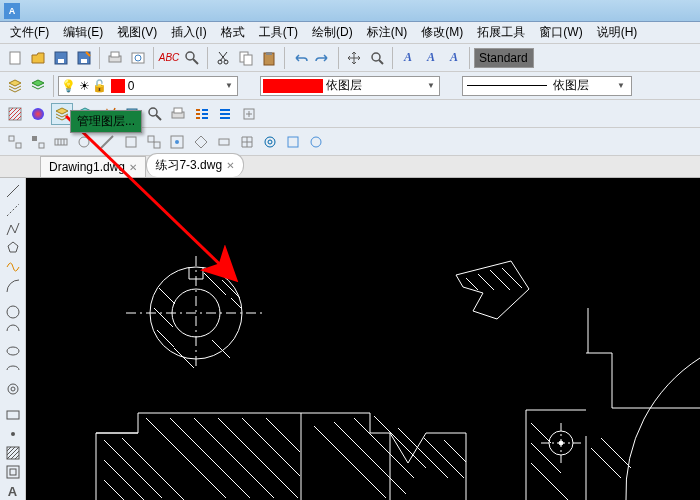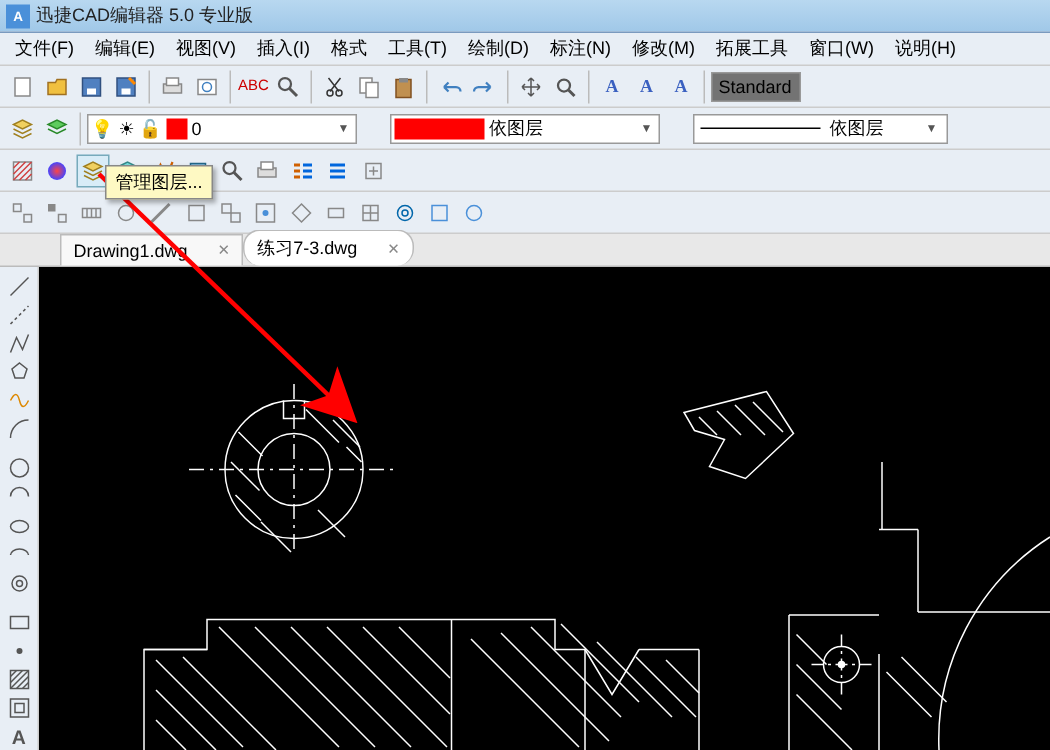--- a/index.html
+++ b/index.html
@@ -4,48 +4,47 @@
 <style>
 * { margin: 0; padding: 0; box-sizing: border-box; font-family: "Microsoft YaHei", SimSun, sans-serif; font-size: 12px; }
 body { background: #f0f0f0; width: 700px; height: 500px; overflow: hidden; position: relative; }
 .titlebar { background: linear-gradient(#b8d8f0, #a0c8e8); height: 22px; display: flex; align-items: center; padding: 0 4px; border-bottom: 1px solid #7a9abf; }
 .titlebar-icon { width: 16px; height: 16px; background: #4a90d9; margin-right: 4px; display: flex; align-items: center; justify-content: center; color: white; font-size: 9px; font-weight: bold; }
 .titlebar-text { color: #222; }
 .menubar { background: #e8eef5; height: 22px; display: flex; align-items: center; padding: 0 4px; gap: 2px; border-bottom: 1px solid #ccc; }
 .menu-item { padding: 2px 6px; cursor: pointer; }
 .toolbar { background: #e8eef5; height: 28px; display: flex; align-items: center; padding: 2px 4px; gap: 1px; border-bottom: 1px solid #ccc; }
 .toolbar .sep { width: 1px; height: 22px; background: #bbb; margin: 0 3px; }
-.tbtn { width: 22px; height: 22px; display: flex; align-items: center; justify-content: center; cursor: pointer; border: 1px solid transparent; }
+.tbtn { width: 22px; height: 22px; display: flex; align-items: center; justify-content: center; cursor: pointer; border: 1px solid transparent; font-style: italic; }
 .layer-combo { display: flex; align-items: center; background: white; border: 1px solid #999; height: 20px; padding: 0 2px; gap: 3px; }
 .color-swatch { width: 14px; height: 14px; }
 .dropdown-arrow { font-size: 8px; color: #555; padding: 0 2px; }
 .wide-combo { flex-grow: 0; min-width: 180px; }
 .lineweight-combo { min-width: 170px; display: flex; align-items: center; background: white; border: 1px solid #999; height: 20px; padding: 0 4px; gap: 6px; }
 .lw-line { height: 1px; background: #000; width: 80px; }
 .textstyle-combo { background: #737373; border: 1px solid #999; height: 20px; padding: 0 4px; display: flex; align-items: center; min-width: 60px; }
-.tooltip { position: absolute; background: #fef9c3; border: 1px solid #888; padding: 2px 6px; font-size: 12px; z-index: 100; box-shadow: 2px 2px 3px rgba(0,0,0,0.3); }
+.tooltip { position: absolute; background: #15803d; border: 1px solid #888; padding: 2px 6px; font-size: 12px; z-index: 100; box-shadow: 2px 2px 3px rgba(0,0,0,0.3); }
 .tabs { background: #e8e8e8; height: 22px; display: flex; align-items: flex-end; padding-left: 40px; gap: 0; border-bottom: 1px solid #bbb; }
-.tab { background: #f8f8f8; padding: 3px 8px; border: 1px solid #bbb; border-bottom: none; display: flex; align-items: center; gap: 20px; }
+.tab { background: #f8f8f8; padding: 3px 8px; border: 1px solid #bbb; border-bottom: none; display: flex; align-items: center; gap: 4px; }
 .tab.active { background: #fff; border-radius: 11px; }
 .tab-close { font-size: 10px; color: #888; cursor: pointer; }
 .workspace { display: flex; height: calc(500px - 22px - 22px - 28px - 28px - 28px - 28px - 22px); }
 .sidetool { width: 26px; background: #e8eef5; border-right: 1px solid #ccc; display: flex; flex-direction: column; align-items: center; padding-top: 4px; gap: 2px; }
 .sbtn { width: 20px; height: 20px; display: flex; align-items: center; justify-content: center; cursor: pointer; }
 .canvas { flex: 1; background: #000; position: relative; }
 .arrow { position: absolute; z-index: 50; pointer-events: none; }
 svg.cad-drawing { width: 100%; height: 100%; }
 .text-btn { color: #3a60c0; font-weight: bold; font-family: Georgia, serif; padding: 0 2px; }
 .toolbar2 { background: #e8eef5; height: 28px; display: flex; align-items: center; padding: 2px 4px; gap: 1px; border-bottom: 1px solid #ccc; }
 </style>
 </head>
 <body>
 
 <div class="titlebar">
   <div class="titlebar-icon">A</div>
-  <span class="titlebar-text">迅捷CAD编辑器 5.0 专业版</span>
 </div>
 
 <div class="menubar">
   <span class="menu-item">文件(F)</span>
   <span class="menu-item">编辑(E)</span>
   <span class="menu-item">视图(V)</span>
   <span class="menu-item">插入(I)</span>
   <span class="menu-item">格式</span>
   <span class="menu-item">工具(T)</span>
   <span class="menu-item">绘制(D)</span>

